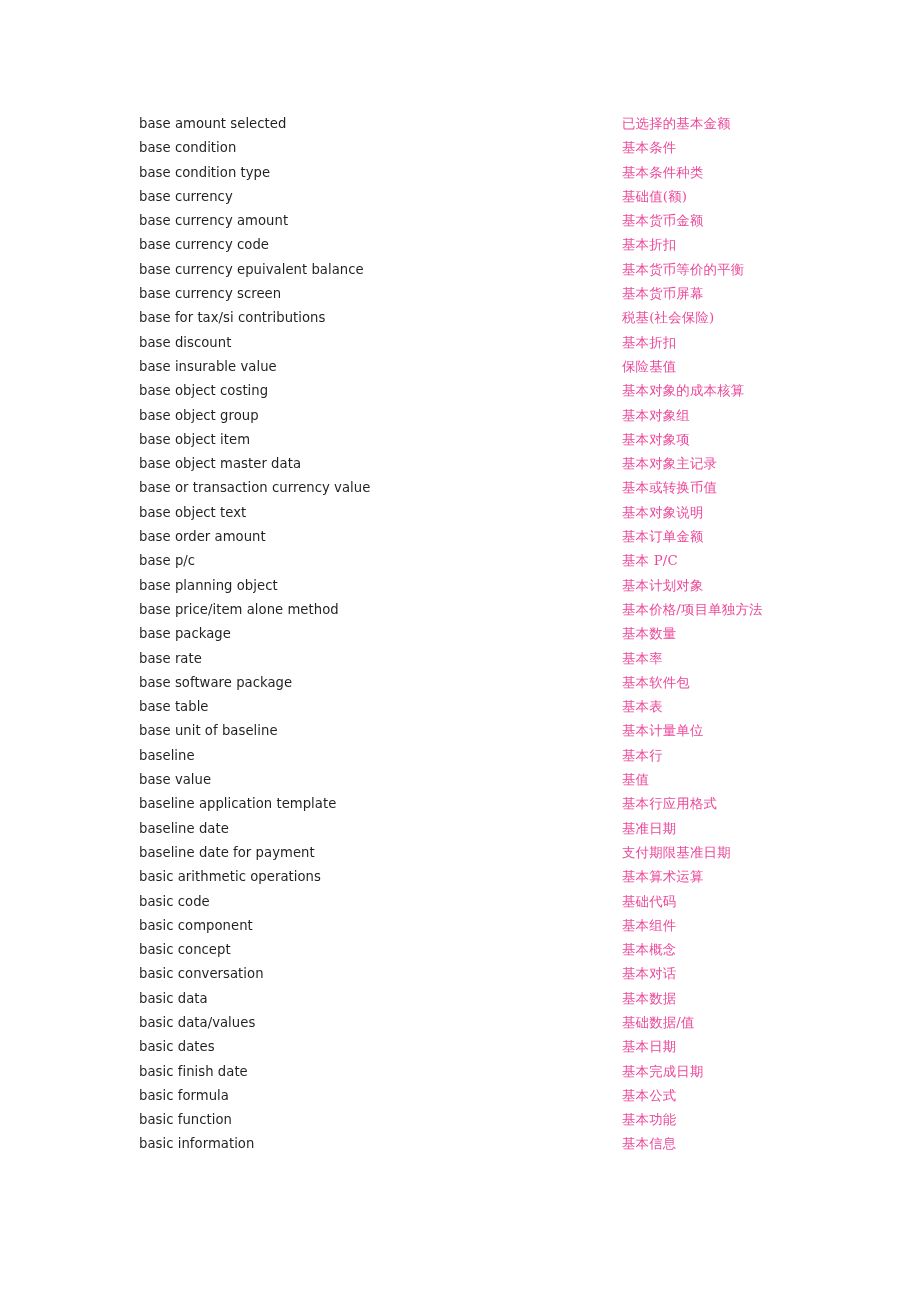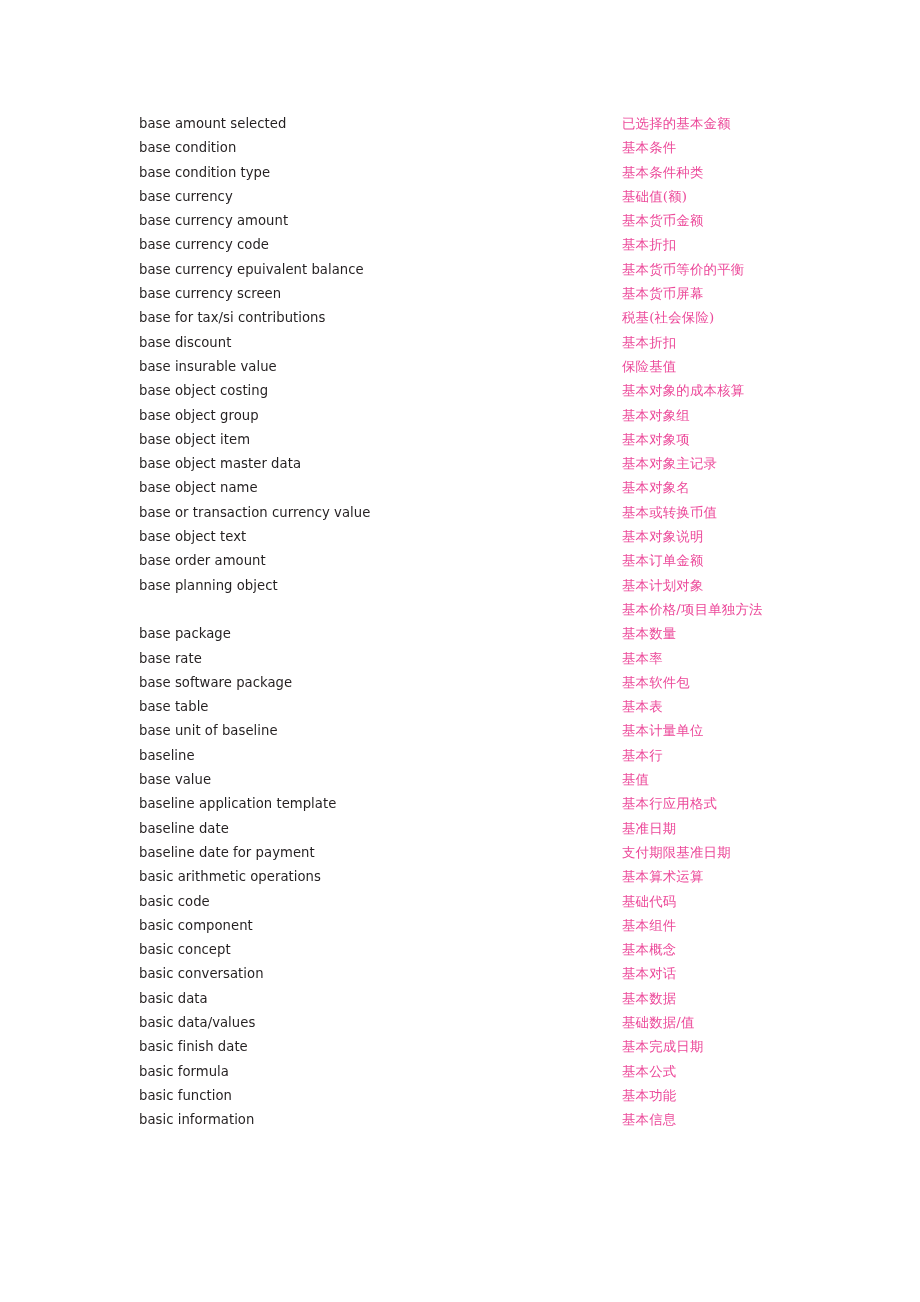--- a/index.html
+++ b/index.html
@@ -111,40 +111,41 @@
       </div>
       <div class="row">
         <span class="term">base object item</span>
         <span class="gloss">基本对象项</span>
       </div>
       <div class="row">
         <span class="term">base object master data</span>
         <span class="gloss">基本对象主记录</span>
       </div>
       <div class="row">
-        <span class="term">base object name</span>
-        <span class="gloss">基本对象名</span>
-      </div>
-      <div class="row">
         <span class="term">base or transaction currency value</span>
         <span class="gloss">基本或转换币值</span>
       </div>
       <div class="row">
         <span class="term">base object text</span>
         <span class="gloss">基本对象说明</span>
       </div>
       <div class="row">
         <span class="term">base order amount</span>
         <span class="gloss">基本订单金额</span>
       </div>
       <div class="row">
+        <span class="term">base p/c</span>
+        <span class="gloss">基本 P/C</span>
+      </div>
+      <div class="row">
         <span class="term">base planning object</span>
         <span class="gloss">基本计划对象</span>
       </div>
       <div class="row">
+        <span class="term">base price/item alone method</span>
         <span class="gloss">基本价格/项目单独方法</span>
       </div>
       <div class="row">
         <span class="term">base package</span>
         <span class="gloss">基本数量</span>
       </div>
       <div class="row">
         <span class="term">base rate</span>
         <span class="gloss">基本率</span>
       </div>
@@ -200,20 +201,24 @@
         <span class="term">basic conversation</span>
         <span class="gloss">基本对话</span>
       </div>
       <div class="row">
         <span class="term">basic data</span>
         <span class="gloss">基本数据</span>
       </div>
       <div class="row">
         <span class="term">basic data/values</span>
         <span class="gloss">基础数据/值</span>
+      </div>
+      <div class="row">
+        <span class="term">basic dates</span>
+        <span class="gloss">基本日期</span>
       </div>
       <div class="row">
         <span class="term">basic finish date</span>
         <span class="gloss">基本完成日期</span>
       </div>
       <div class="row">
         <span class="term">basic formula</span>
         <span class="gloss">基本公式</span>
       </div>
       <div class="row">

